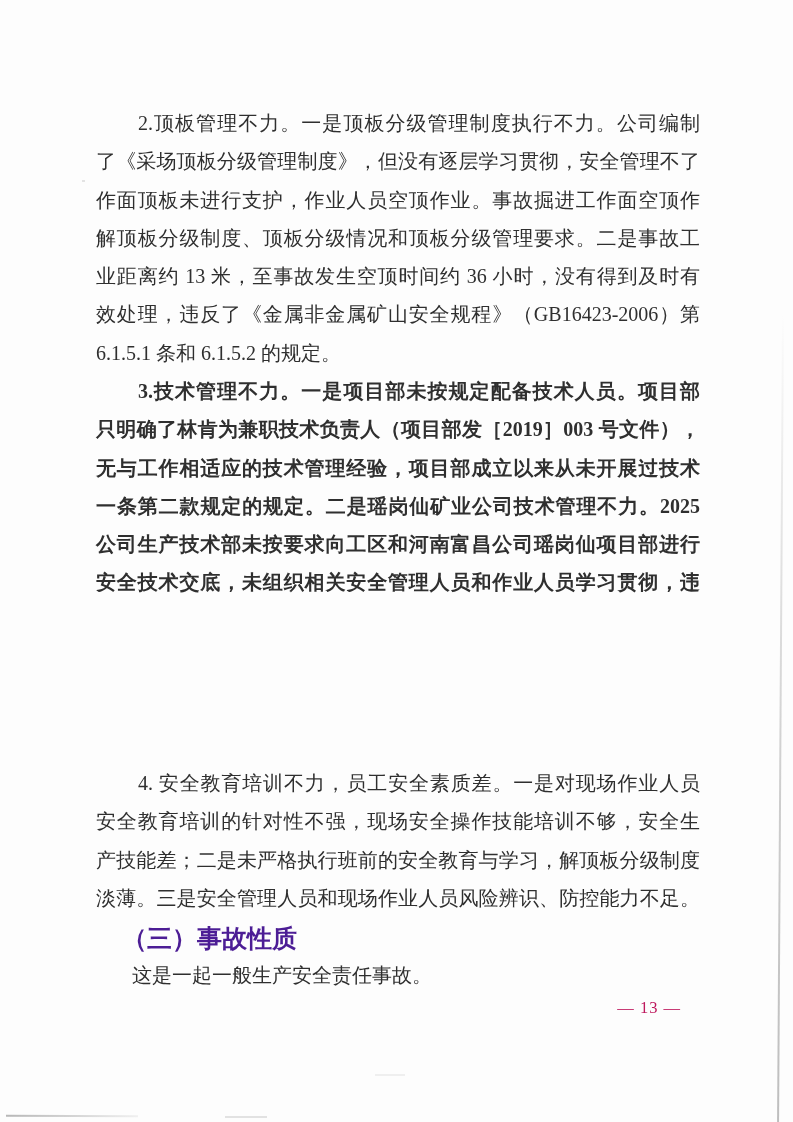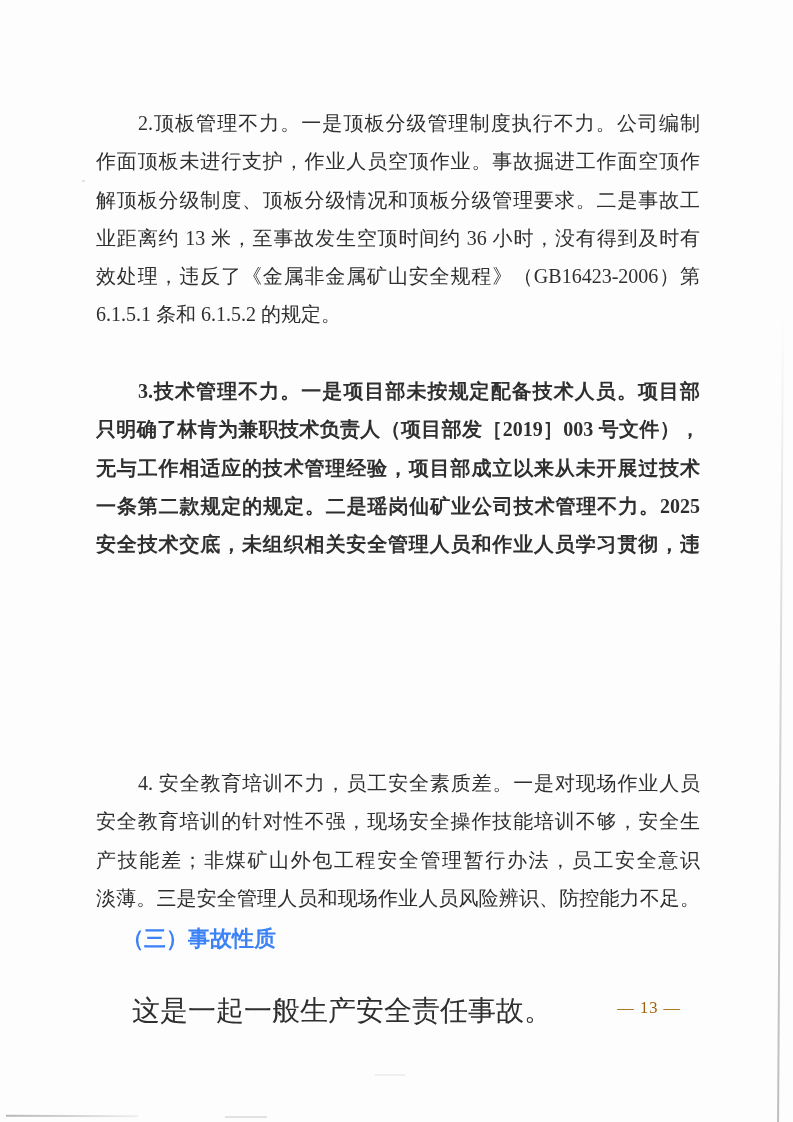--- a/index.html
+++ b/index.html
@@ -22,33 +22,33 @@
   .line.j{
     text-align:justify;
     text-align-last:justify;
   }
   .line.ind{text-indent:42px;}
   #para-roof{top:104px;}
   #para-tech{top:372px;font-weight:bold;}
   #para-training{top:764px;}
   #section-heading{
     top:920px;
-    font-size:22px;font-weight:bold;color:#3b82f6;
+    font-size:25px;font-weight:bold;color:#4c1d95;
     text-indent:26px;
     height:38.3px;line-height:38.3px;white-space:nowrap;
   }
   #closing-line{
-    top:992px;
-    font-size:28px;
+    top:956px;
+    font-size:20px;
     text-indent:36px;
     height:38.3px;line-height:38.3px;white-space:nowrap;
   }
   #page-number{
     position:absolute;top:998px;right:112px;
-    font-size:16.5px;letter-spacing:1px;color:#a16207;
+    font-size:16.5px;letter-spacing:1px;color:#be185d;
   }
   
   .scan-line-right{
     position:absolute;left:782px;top:315px;width:1.6px;height:807px;
     background:linear-gradient(to bottom,
       rgba(180,180,180,0) 0%,
       rgba(175,175,175,0.30) 25%,
       rgba(158,158,158,0.50) 60%,
       rgba(148,148,148,0.60) 100%);
     transform:rotate(0.35deg);transform-origin:top center;
@@ -67,37 +67,39 @@
   .scan-speck-3{position:absolute;left:375px;top:1074px;width:30px;height:2px;background:#efefef;}
 </style>
 </head>
 <body>
 
 <div class="page">
 
   <div>
     <div class="doc-block" id="para-roof">
         <div class="line j ind">2.顶板管理不力。一是顶板分级管理制度执行不力。公司编制</div>
+        <div class="line j">了《采场顶板分级管理制度》，但没有逐层学习贯彻，安全管理不了</div>
         <div class="line j">作面顶板未进行支护，作业人员空顶作业。事故掘进工作面空顶作</div>
         <div class="line j">解顶板分级制度、顶板分级情况和顶板分级管理要求。二是事故工</div>
         <div class="line j">业距离约 13 米，至事故发生空顶时间约 36 小时，没有得到及时有</div>
         <div class="line j">效处理，违反了《金属非金属矿山安全规程》（GB16423-2006）第</div>
         <div class="line">6.1.5.1 条和 6.1.5.2 的规定。</div>
       </div>
     <div class="doc-block" id="para-tech">
         <div class="line j ind">3.技术管理不力。一是项目部未按规定配备技术人员。项目部</div>
         <div class="line j">只明确了林肯为兼职技术负责人（项目部发［2019］003 号文件），</div>
         <div class="line j">无与工作相适应的技术管理经验，项目部成立以来从未开展过技术</div>
         <div class="line j">一条第二款规定的规定。二是瑶岗仙矿业公司技术管理不力。2025</div>
+        <div class="line j">公司生产技术部未按要求向工区和河南富昌公司瑶岗仙项目部进行</div>
         <div class="line j">安全技术交底，未组织相关安全管理人员和作业人员学习贯彻，违</div>
       </div>
     <div class="doc-block" id="para-training">
         <div class="line j ind">4. 安全教育培训不力，员工安全素质差。一是对现场作业人员</div>
         <div class="line j">安全教育培训的针对性不强，现场安全操作技能培训不够，安全生</div>
-        <div class="line j">产技能差；非煤矿山外包工程安全管理暂行办法，员工安全意识</div>
+        <div class="line j">产技能差；二是未严格执行班前的安全教育与学习，解顶板分级制度</div>
         <div class="line j">淡薄。三是安全管理人员和现场作业人员风险辨识、防控能力不足。</div>
       </div>
   </div>
 
   <div class="doc-block" id="section-heading">（三）事故性质</div>
 
   <div class="doc-block" id="closing-line">这是一起一般生产安全责任事故。</div>
 
   <div id="page-number">— 13 —</div>
 

